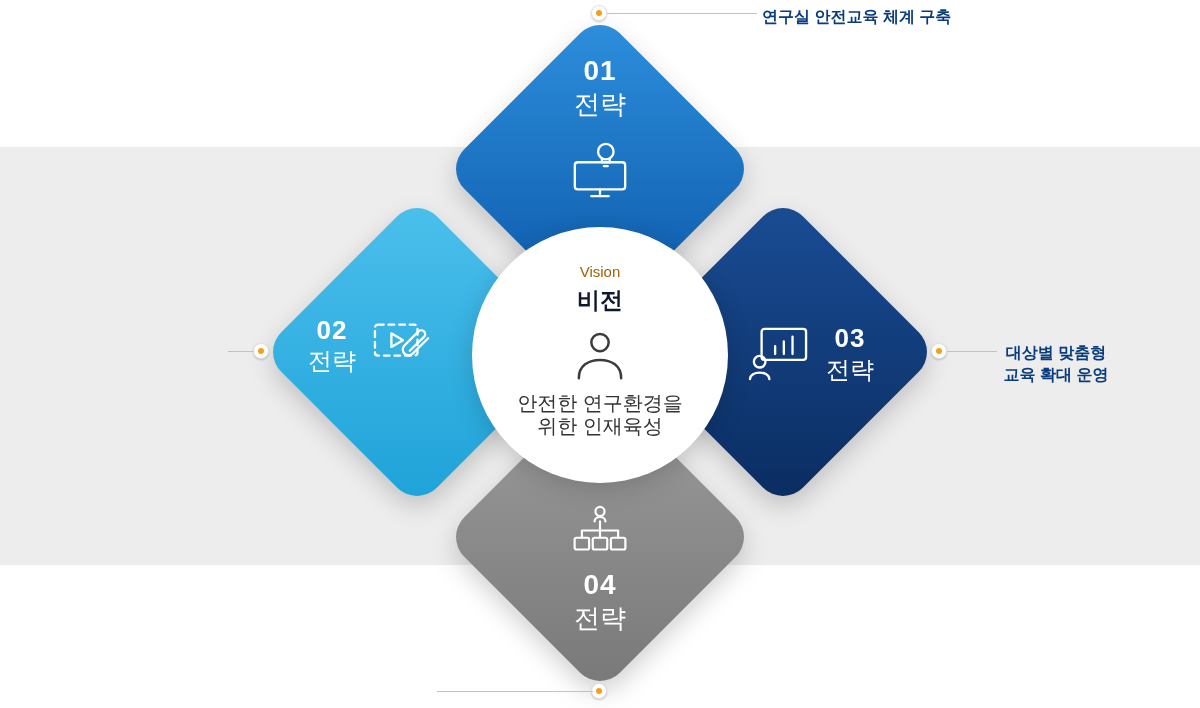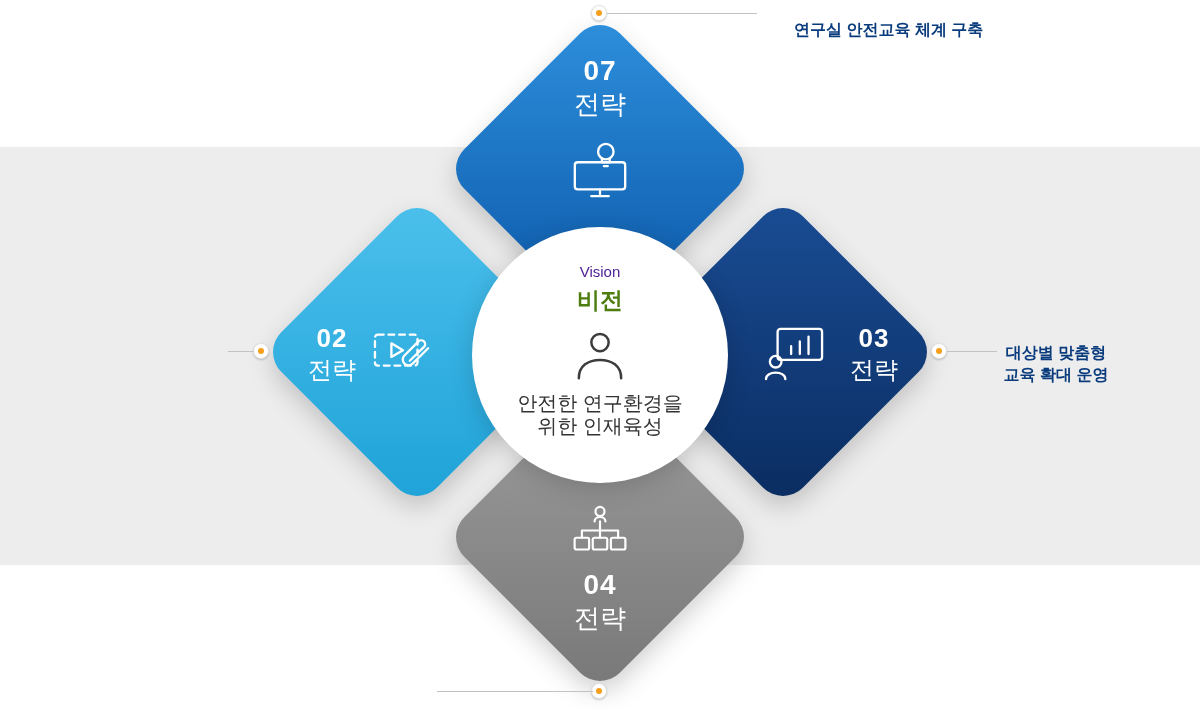--- a/index.html
+++ b/index.html
@@ -17,47 +17,47 @@
   .dwrap.pos-bottom{left:490px;top:427px;}
   .d1{background:linear-gradient(135deg,#2e90dd 0%,#0a56a6 100%);}
   .d2{background:linear-gradient(135deg,#4cc0ec 0%,#1ea2d8 100%);}
   .d3{background:linear-gradient(135deg,#1a4d95 0%,#0a2c60 100%);}
   .d4{background:linear-gradient(135deg,#9d9d9d 0%,#787878 100%);}
 
   
   .scontent{position:absolute;z-index:2;color:#fff;text-align:center;}
   .sc-top{left:510px;top:54px;width:180px;}
   .sc-bottom{left:510px;top:505px;width:180px;}
-  .sc-left{left:288px;top:315px;width:166px;height:78px;display:flex;align-items:center;justify-content:center;gap:16px;}
-  .sc-right{left:748px;top:315px;width:166px;height:78px;display:flex;align-items:center;justify-content:center;gap:24px;}
+  .sc-left{left:288px;top:315px;width:166px;height:78px;display:flex;align-items:flex-start;justify-content:center;gap:16px;}
+  .sc-right{left:748px;top:315px;width:166px;height:78px;display:flex;align-items:center;gap:16px;}
   .s-num{font-size:28px;font-weight:600;letter-spacing:1px;line-height:1.2;}
   .s-lbl{font-size:26px;font-weight:500;line-height:1.25;}
   .sc-left .s-num,.sc-right .s-num{font-size:26px;}
   .sc-left .s-lbl,.sc-right .s-lbl{font-size:24px;}
   .sc-top .s-icon{margin-top:20px;}
   .sc-bottom .s-num{margin-top:8px;}
   .s-icon{display:inline-block;line-height:0;}
   .s-textcol{display:flex;flex-direction:column;align-items:center;}
 
   
   .circle{position:absolute;left:472px;top:227px;width:256px;height:256px;border-radius:50%;
     background:#fff;box-shadow:0 6px 26px rgba(0,0,0,0.16);z-index:3;
     display:flex;flex-direction:column;align-items:center;box-sizing:border-box;padding-top:34px;}
-  .vision-en{font-size:15px;color:#4c1d95;line-height:21px;}
-  .vision-ko{font-size:23px;font-weight:700;color:#4d7c0f;line-height:32px;margin-top:2px;}
+  .vision-en{font-size:15px;color:#a16207;line-height:21px;}
+  .vision-ko{font-size:23px;font-weight:700;color:#0f172a;line-height:32px;margin-top:2px;}
   .person-icon{margin-top:16px;line-height:0;}
   .statement{margin-top:10px;text-align:center;font-size:20px;font-weight:500;color:#333;line-height:23px;}
 
   
   .dot{position:absolute;width:16px;height:16px;box-sizing:border-box;border-radius:50%;background:#fff;
     border:1px solid #e3e3e3;box-shadow:0 1px 2px rgba(0,0,0,0.2);z-index:4;}
   .dot .core{position:absolute;left:50%;top:50%;width:6px;height:6px;margin:-3px 0 0 -3px;border-radius:50%;background:#f59f1a;}
   .cline{position:absolute;height:1px;background:#c2c2c2;z-index:4;}
   .ctext{position:absolute;color:#0a3c7d;font-weight:700;font-size:16px;line-height:22px;z-index:4;white-space:nowrap;}
-  .dot-top{left:591px;top:5px;}       .line-top{left:607px;top:13px;width:150px;}   .text-top{left:762px;top:19px;margin-left:32px;}
+  .dot-top{left:591px;top:5px;}       .line-top{left:607px;top:13px;width:150px;}   .text-top{left:762px;top:6px;}
   .dot-left{left:253px;top:343px;}    .line-left{left:228px;top:351px;width:26px;}  .text-left{left:58px;top:330px;width:170px;text-align:center;white-space:normal;}
   .dot-right{left:931px;top:343px;}   .line-right{left:947px;top:351px;width:50px;} .text-right{left:998px;top:330px;width:116px;text-align:center;white-space:normal;margin-top:12px;}
   .dot-bottom{left:591px;top:683px;}  .line-bottom{left:437px;top:691px;width:156px;} .text-bottom{left:152px;top:681px;width:282px;text-align:right;}
 </style>
 </head>
 <body>
 
 <div class="stage">
 
   <div class="band"></div>
@@ -69,21 +69,21 @@
     <div class="diamond d2"></div>
   </div>
   <div class="dwrap pos-right">
     <div class="diamond d3"></div>
   </div>
   <div class="dwrap pos-bottom">
     <div class="diamond d4"></div>
   </div>
 
   <div class="scontent sc-top">
-    <div class="s-num">07</div>
+    <div class="s-num">01</div>
     <div class="s-lbl">전략</div>
     <span class="s-icon">
       <svg viewBox="0 0 68 64" width="66" height="62" fill="none" stroke="#fff" stroke-width="2.4" stroke-linecap="round" stroke-linejoin="round">
         <circle cx="40" cy="12" r="8"></circle>
         <path d="M36 19 v4 h8 v-4 M38 27 h4"></path>
         <rect x="8" y="23" width="52" height="28" rx="3"></rect>
         <path d="M34 51 v5 M25 58 h18"></path>
       </svg>
     </span>
   </div>

